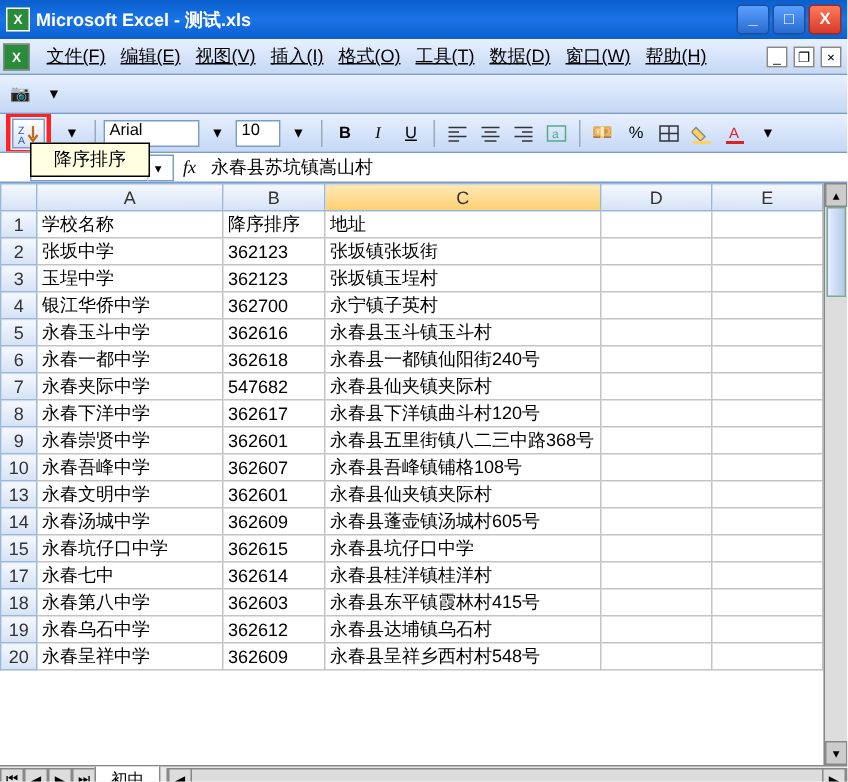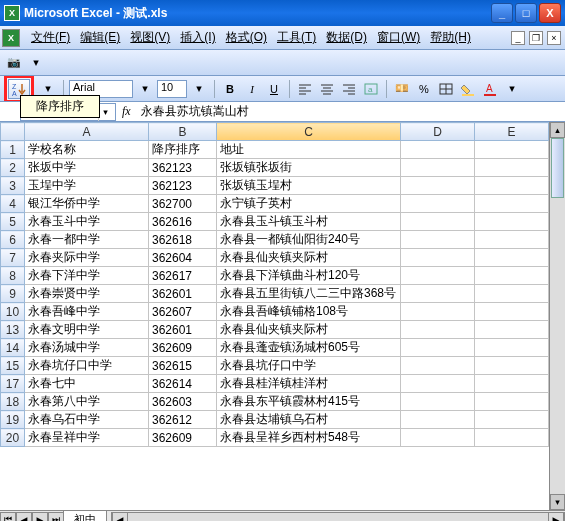--- a/index.html
+++ b/index.html
@@ -237,21 +237,21 @@
           <th class="row-h">6</th>
           <td class="col-a">永春一都中学</td>
           <td class="col-b">362618</td>
           <td class="col-c">永春县一都镇仙阳街240号</td>
           <td class="col-d"></td>
           <td class="col-e"></td>
         </tr>
         <tr>
           <th class="row-h">7</th>
           <td class="col-a">永春夹际中学</td>
-          <td class="col-b">362604</td>
+          <td class="col-b">547682</td>
           <td class="col-c">永春县仙夹镇夹际村</td>
           <td class="col-d"></td>
           <td class="col-e"></td>
         </tr>
         <tr>
           <th class="row-h">8</th>
           <td class="col-a">永春下洋中学</td>
           <td class="col-b">362617</td>
           <td class="col-c">永春县下洋镇曲斗村120号</td>
           <td class="col-d"></td>

